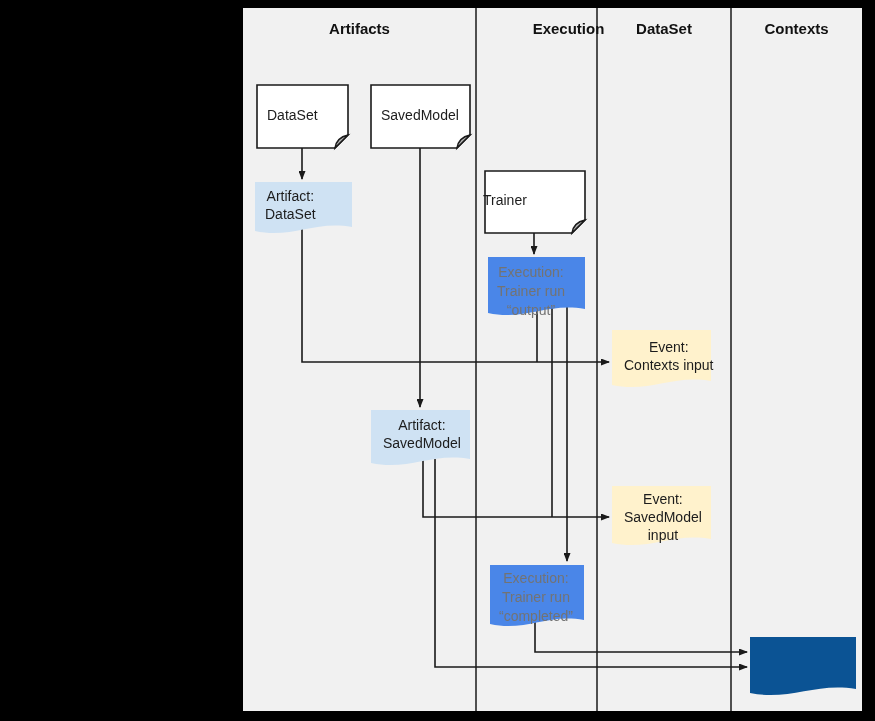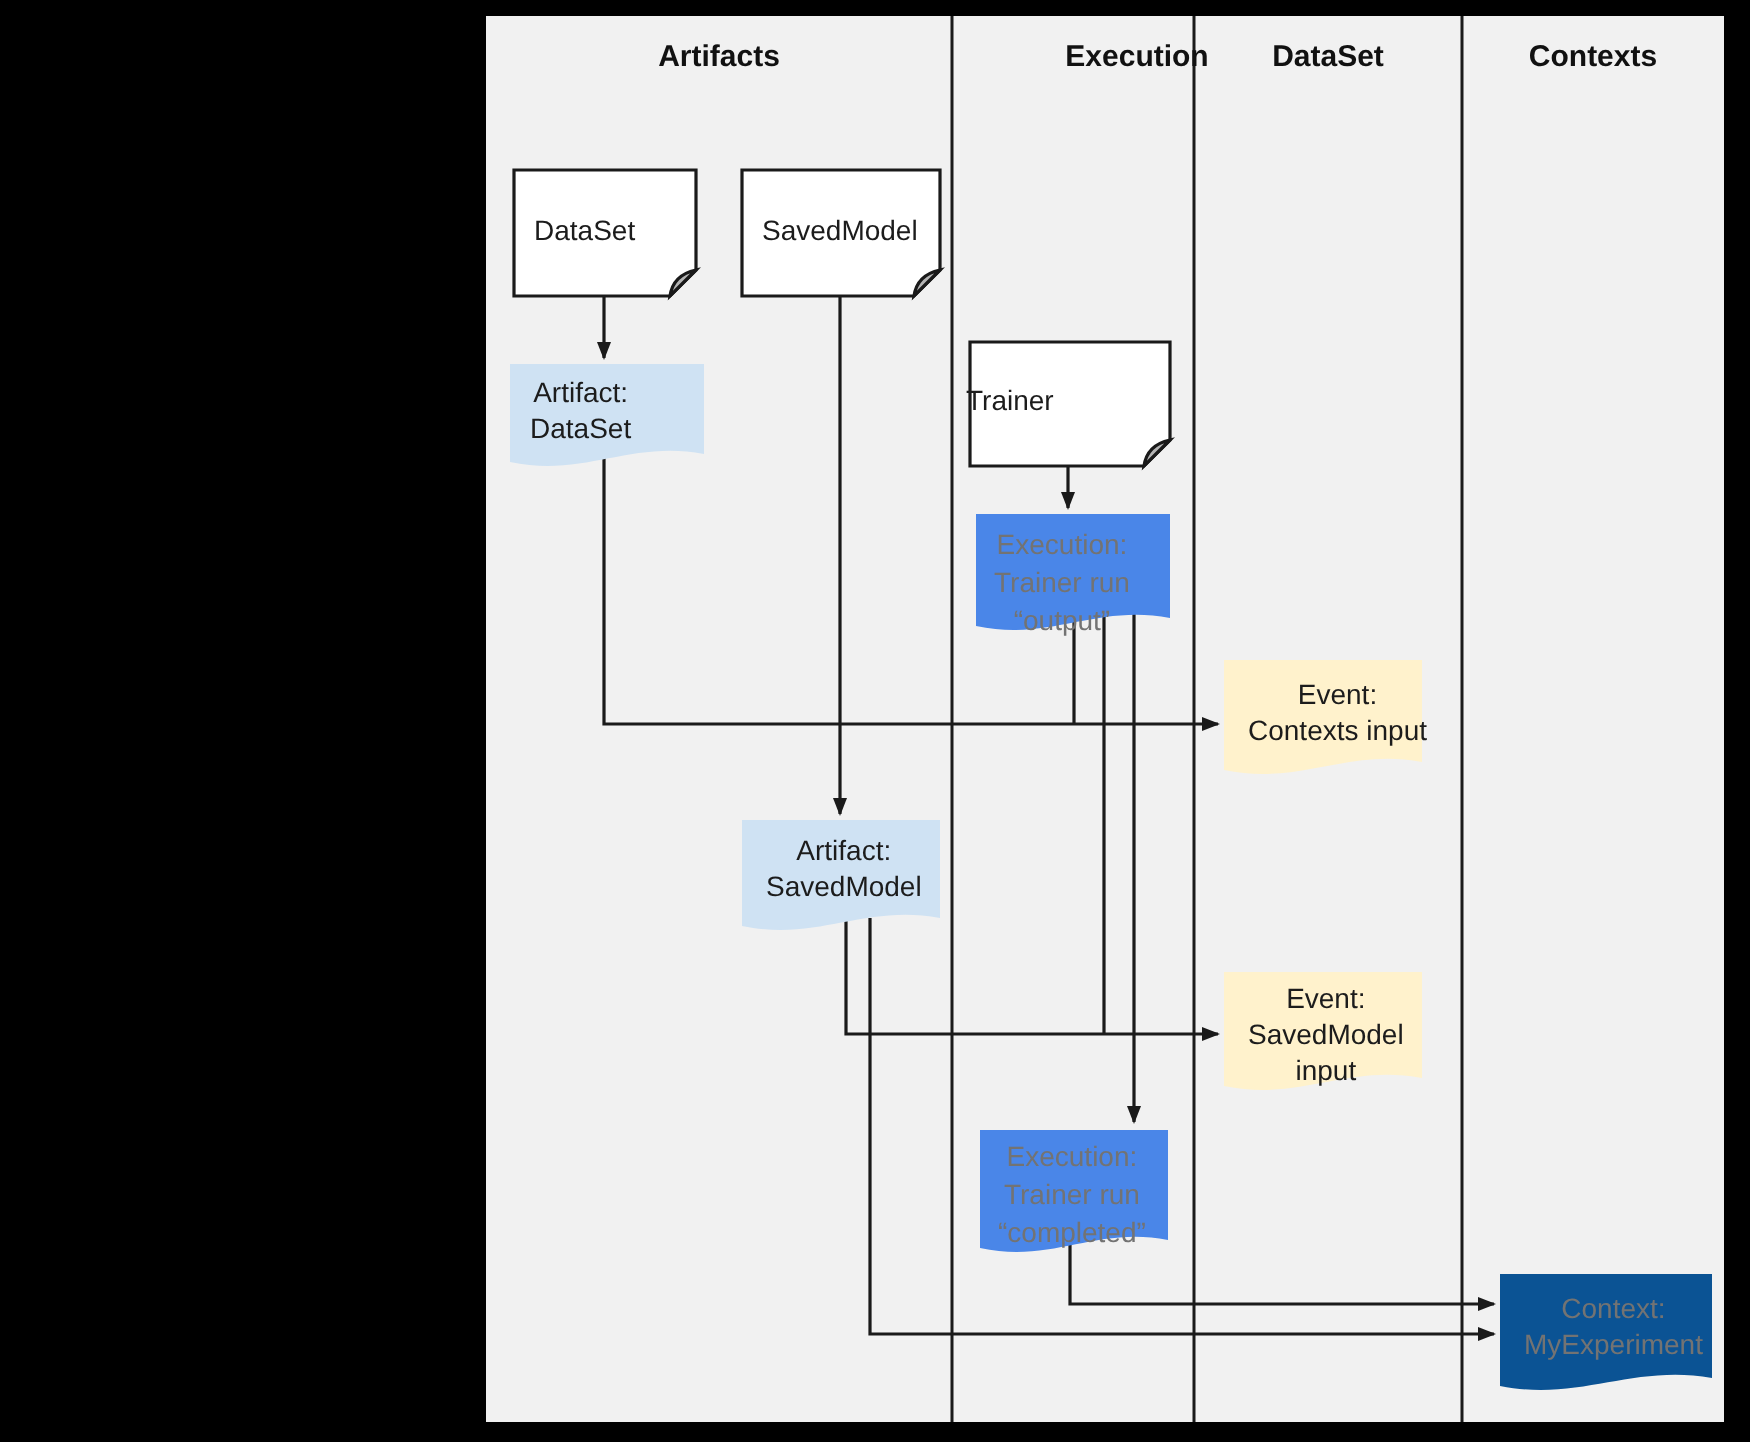--- a/index.html
+++ b/index.html
@@ -116,19 +116,15 @@
       <span>Event:</span>
       <span>Contexts input</span>
     </div>
 
     <div class="nodetext" style="left:381px;top:482px;">
       <span>Event:</span>
       <span>SavedModel</span>
       <span>input</span>
     </div>
 
-    <div class="nodetext white-text" style="left:519px;top:637px;">
-      <span>Context:</span>
-      <span>MyExperiment</span>
-    </div>
 
   </div>
 </div>
 
 </body></html>

